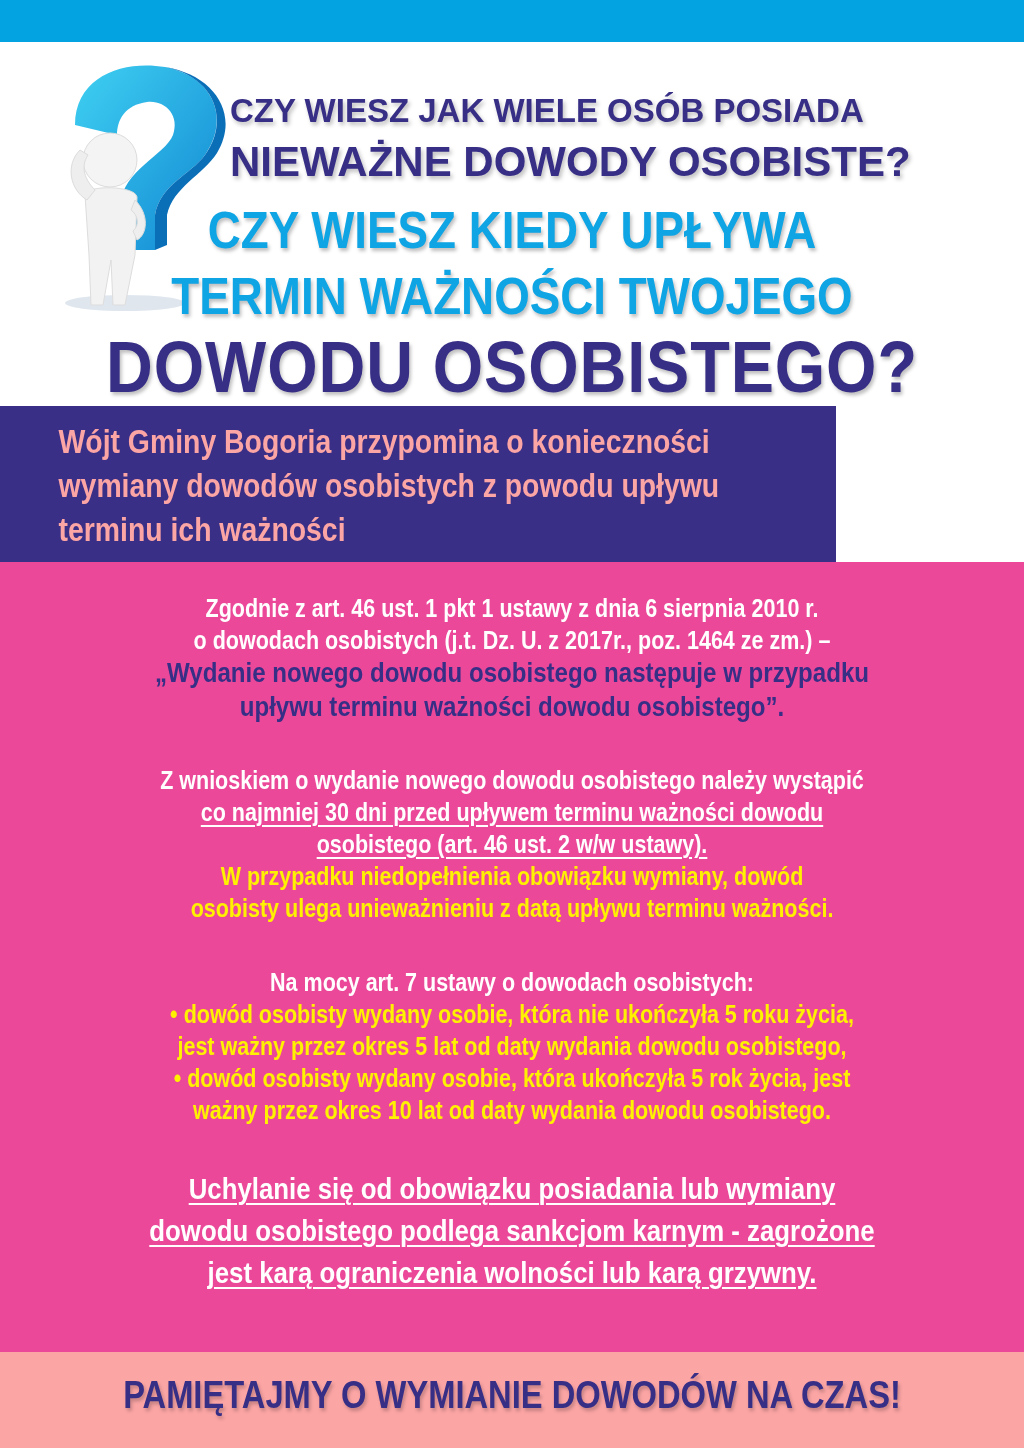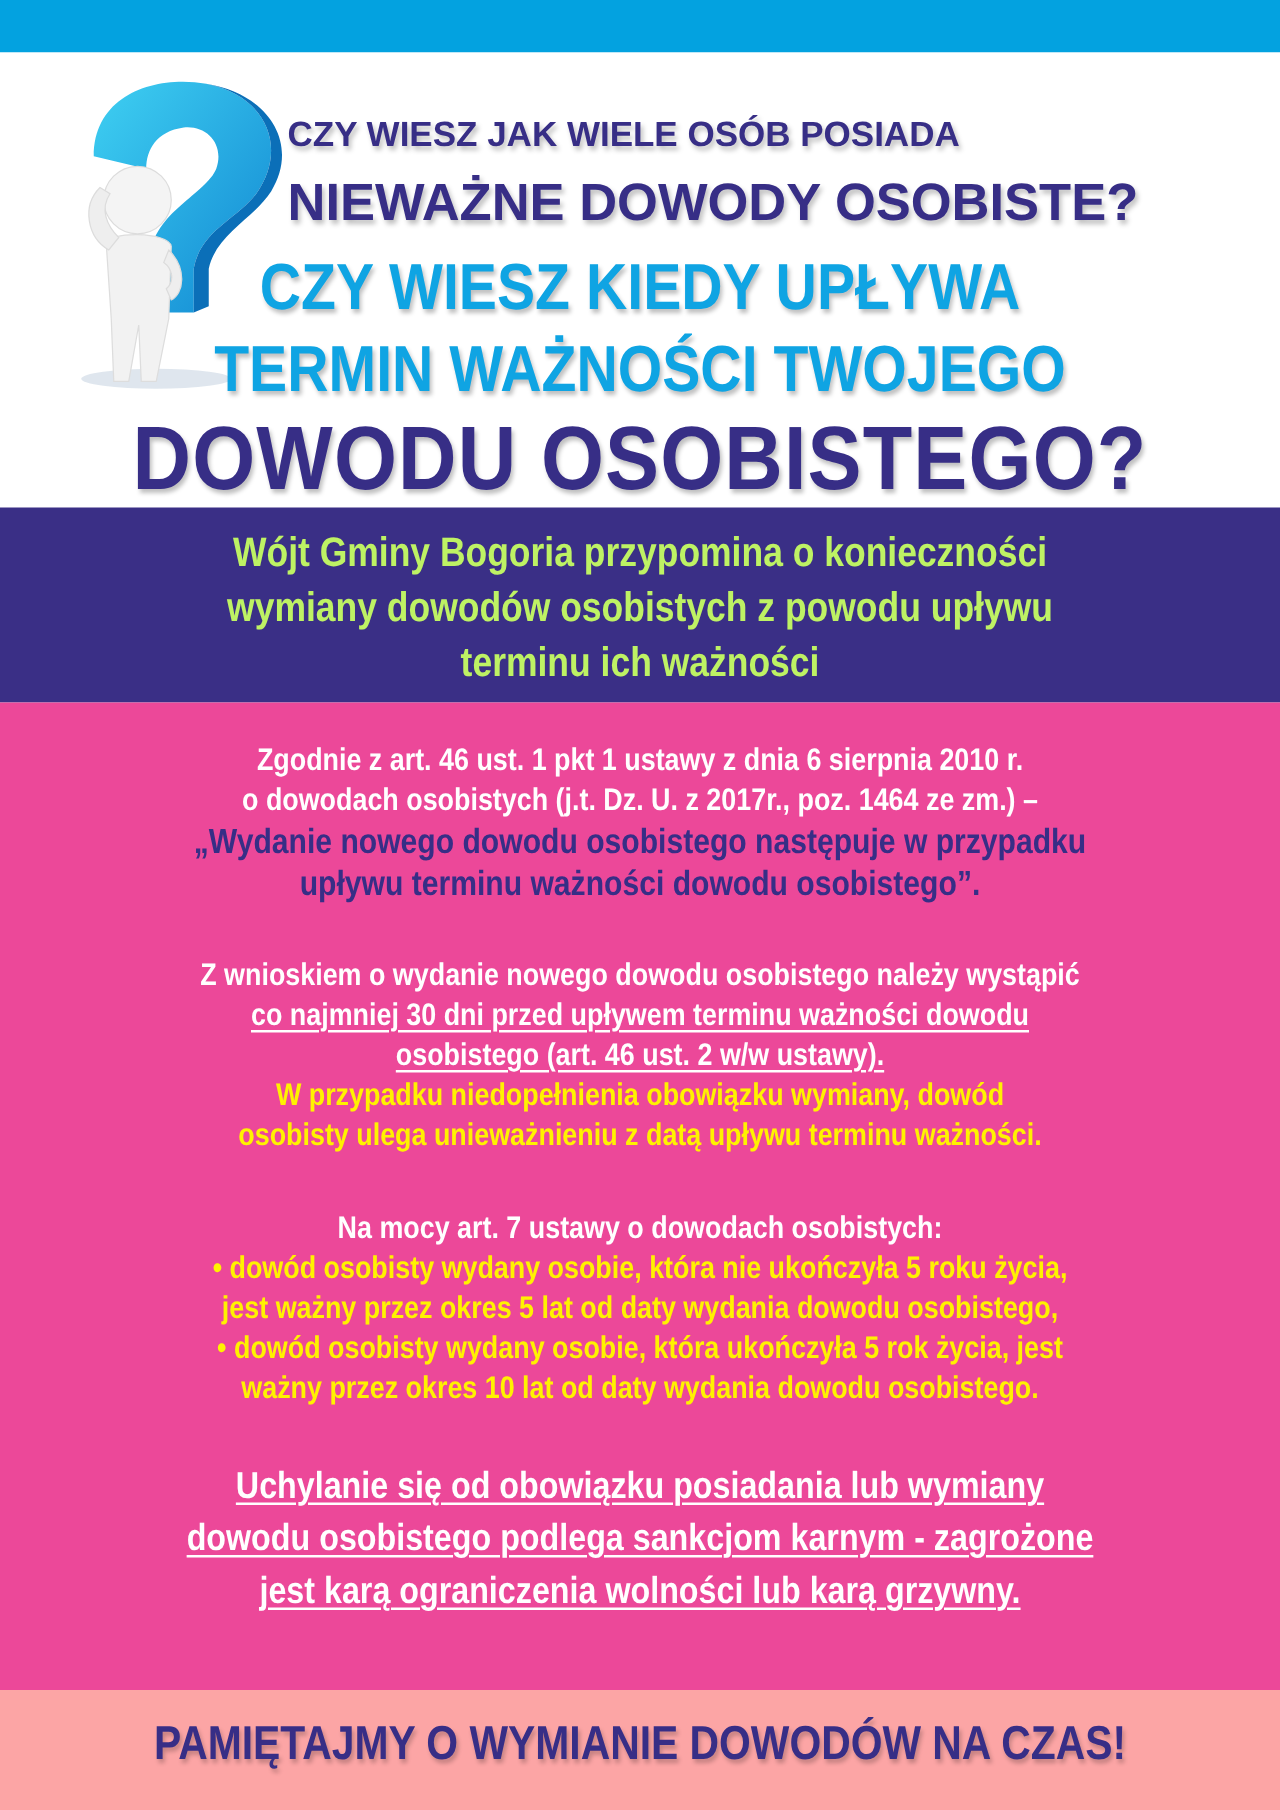--- a/index.html
+++ b/index.html
@@ -9,29 +9,29 @@
     font-family: "Liberation Sans", "DejaVu Sans", sans-serif;
   }
   .top-band { position: absolute; left: 0; top: 0; width: 1024px; height: 42px; background: #03a2e0; }
   .header { position: absolute; left: 0; top: 42px; width: 1024px; height: 364px; background: #ffffff; }
   .qmark-graphic { position: absolute; left: 55px; top: 55px; width: 180px; height: 265px; }
   .headline {
     position: absolute; margin: 0; font-weight: bold; white-space: nowrap;
     text-shadow: 2px 3px 4px rgba(0,0,0,0.25);
     transform-origin: left top;
   }
-  .h1 { left: 230px; top: 92px; font-size: 28px; color: #372e86; letter-spacing: 0px; }
+  .h1 { left: 230px; top: 92px; font-size: 33px; color: #372e86; letter-spacing: 0px; }
   .h2 { left: 230px; top: 138px; font-size: 42px; color: #372e86; }
   .h3 { left: 0; width: 1024px; text-align: center; top: 200px; font-size: 52px; color: #0fa4e3; transform: scaleX(0.88); transform-origin: center top; }
   .h3b { left: 0; width: 1024px; text-align: center; top: 266px; font-size: 52px; color: #0fa4e3; transform: scaleX(0.88); transform-origin: center top;}
   .h4 { left: 0; width: 1024px; text-align: center; top: 326px; font-size: 72px; color: #372e86; transform: scaleX(0.9); transform-origin: center top; letter-spacing: 1px;}
 
   .purple-band {
-    position: absolute; left: 0; top: 406px; width: 1024px; height: 156px;
-    background: #3a2f86; color: #bef264; text-align: center;
+    position: absolute; left: 0; top: 406px; width: 836px; height: 156px;
+    background: #3a2f86; color: #fca5a5; 
   }
   .purple-band .line { font-weight: bold; font-size: 33px; line-height: 44px; white-space: nowrap; }
   .purple-band .inner { padding-top: 14px; transform: scaleX(0.86); }
 
   .blue-main {
     position: absolute; left: 0; top: 562px; width: 1024px; height: 998px;
     background: #ec4899; text-align: center;
   }
   .para { position: absolute; left: 0; width: 1024px; text-align: center; }
   .para .ln { font-weight: bold; font-size: 25px; line-height: 32px; white-space: nowrap; }

